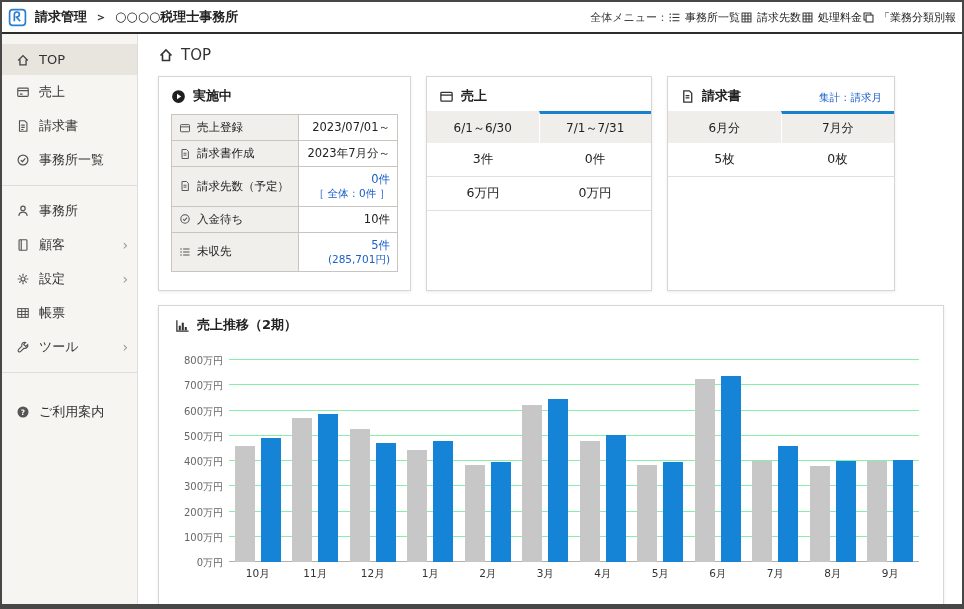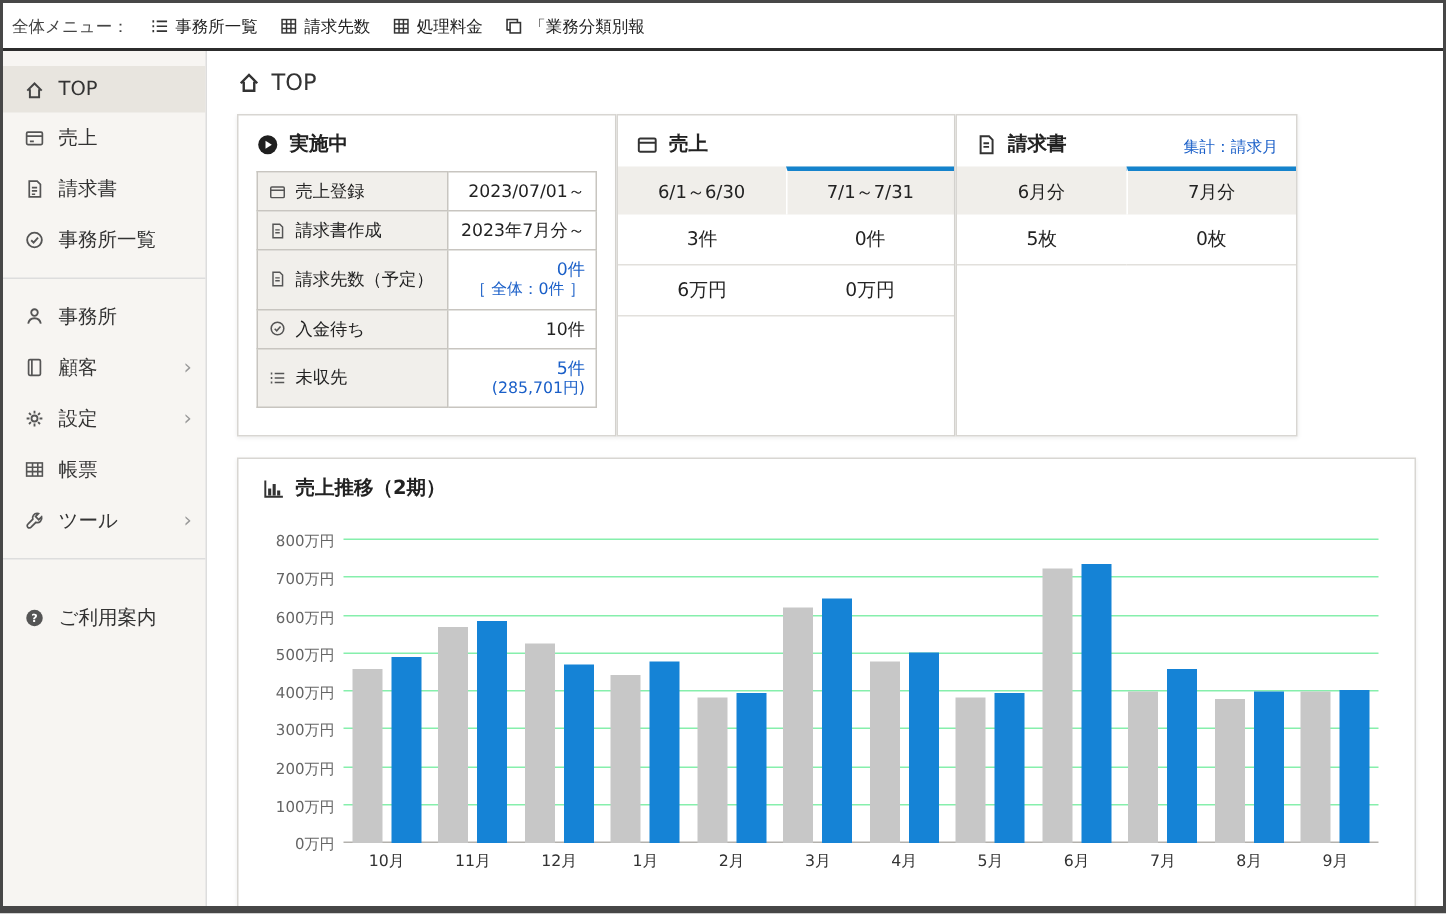--- a/index.html
+++ b/index.html
@@ -5,35 +5,35 @@
   html,body{margin:0;padding:0;background:#fff;}
   .page{width:964px;height:609px;border:2px solid #474747;border-bottom-width:5px;box-sizing:border-box;
         display:flex;flex-direction:column;overflow:hidden;background:#fff;
         font-family:"DejaVu Sans","Liberation Sans",sans-serif;color:#222;}
   .icn{display:inline-flex;flex:0 0 auto;align-items:center;}
   
   .header{flex:0 0 30px;display:flex;align-items:center;justify-content:space-between;
           padding:0 6px;border-bottom:2px solid #2c2c2c;background:#fff;overflow:hidden;}
   .h-left{display:flex;align-items:center;gap:8px;font-size:13px;font-weight:bold;white-space:nowrap;}
   .h-sep{font-size:12px;color:#333;}
-  .h-right{display:flex;align-items:center;gap:14px;font-size:11px;white-space:nowrap;}
+  .h-right{display:flex;align-items:center;font-size:11px;white-space:nowrap;}
   .menu-label{color:#444;}
   .h-item{display:flex;align-items:center;gap:4px;color:#222;cursor:pointer;}
   
   .body{flex:1;display:flex;min-height:0;}
   .sidebar{flex:0 0 135px;background:#f7f5f2;border-right:1px solid #ddd;padding-top:10px;font-size:13px;}
   .side-item{display:flex;align-items:center;gap:9px;padding:8px 6px 8px 14px;color:#333;cursor:pointer;position:relative;}
   .side-item.active{background:#e8e5df;}
   .chev{position:absolute;right:9px;color:#999;font-size:14px;line-height:1;}
   .sdivider{border-top:1px solid #ddd;margin:8px 0;}
   .gap{height:14px;}
   
   .main{flex:1;padding:10px 14px 0 20px;overflow:hidden;}
   .page-title{display:flex;align-items:center;gap:7px;font-size:15px;color:#333;margin:2px 0 12px;}
-  .cards{display:flex;align-items:stretch;}
+  .cards{display:flex;gap:15px;align-items:stretch;}
   .card{background:#fff;border:1px solid #d8d6d2;box-shadow:0 1px 3px rgba(0,0,0,.08);box-sizing:border-box;}
   .card-title{display:flex;align-items:center;gap:7px;font-size:13px;font-weight:bold;color:#222;}
   .card-active{width:253px;height:215px;padding:10px 12px;}
   .card-active .card-title{margin-bottom:9px;}
   .task-table{width:100%;border-collapse:collapse;font-size:11.5px;padding-left:20px;}
   .task-table td{border:1px solid #c8c5c0;padding:5px 7px;vertical-align:middle;}
   td.tl{background:#f1efeb;width:56%;}
   .tl-inner{display:flex;align-items:center;gap:6px;}
   td.tv{text-align:right;background:#fff;}
   .tv div{line-height:1.3;}
@@ -60,20 +60,31 @@
   .group{flex:1;position:relative;display:flex;justify-content:center;align-items:flex-end;gap:6px;height:100%;}
   .bar{width:20px;}
   .xtick{position:absolute;bottom:-19px;left:50%;transform:translateX(-50%);font-size:10.5px;color:#333;white-space:nowrap;}
 </style>
 </head>
 <body>
 
 <div class="page">
 
   <div class="header">
+    <div class="h-left">
+      <span class="icn">
+        <svg width="19" height="19" viewBox="0 0 18 18" fill="none" stroke="#2a7fd0" stroke-width="1.6">
+          <rect x="1.5" y="1.5" width="15" height="15" rx="3"></rect>
+          <path d="M6 12.5V6.2a2.4 2.4 0 0 1 4.8 0c0 1.5-1.2 2.2-2.6 2.5l3.3 3.8"></path>
+        </svg>
+      </span>
+      <span>請求管理</span>
+      <span class="h-sep">＞</span>
+      <span>○○○○税理士事務所</span>
+    </div>
     <div class="h-right">
       <span class="menu-label">全体メニュー：</span>
       <span class="h-item">
         <span class="icn">
           <svg width="13" height="13" viewBox="0 0 16 16" fill="none" stroke="#333" stroke-width="1.4">
             <path d="M5.5 4h8.5M5.5 8h8.5M5.5 12h8.5"></path>
             <path d="M2 4h1.4M2 8h1.4M2 12h1.4" stroke-width="1.8"></path>
           </svg>
         </span>
         <span>事務所一覧</span>

